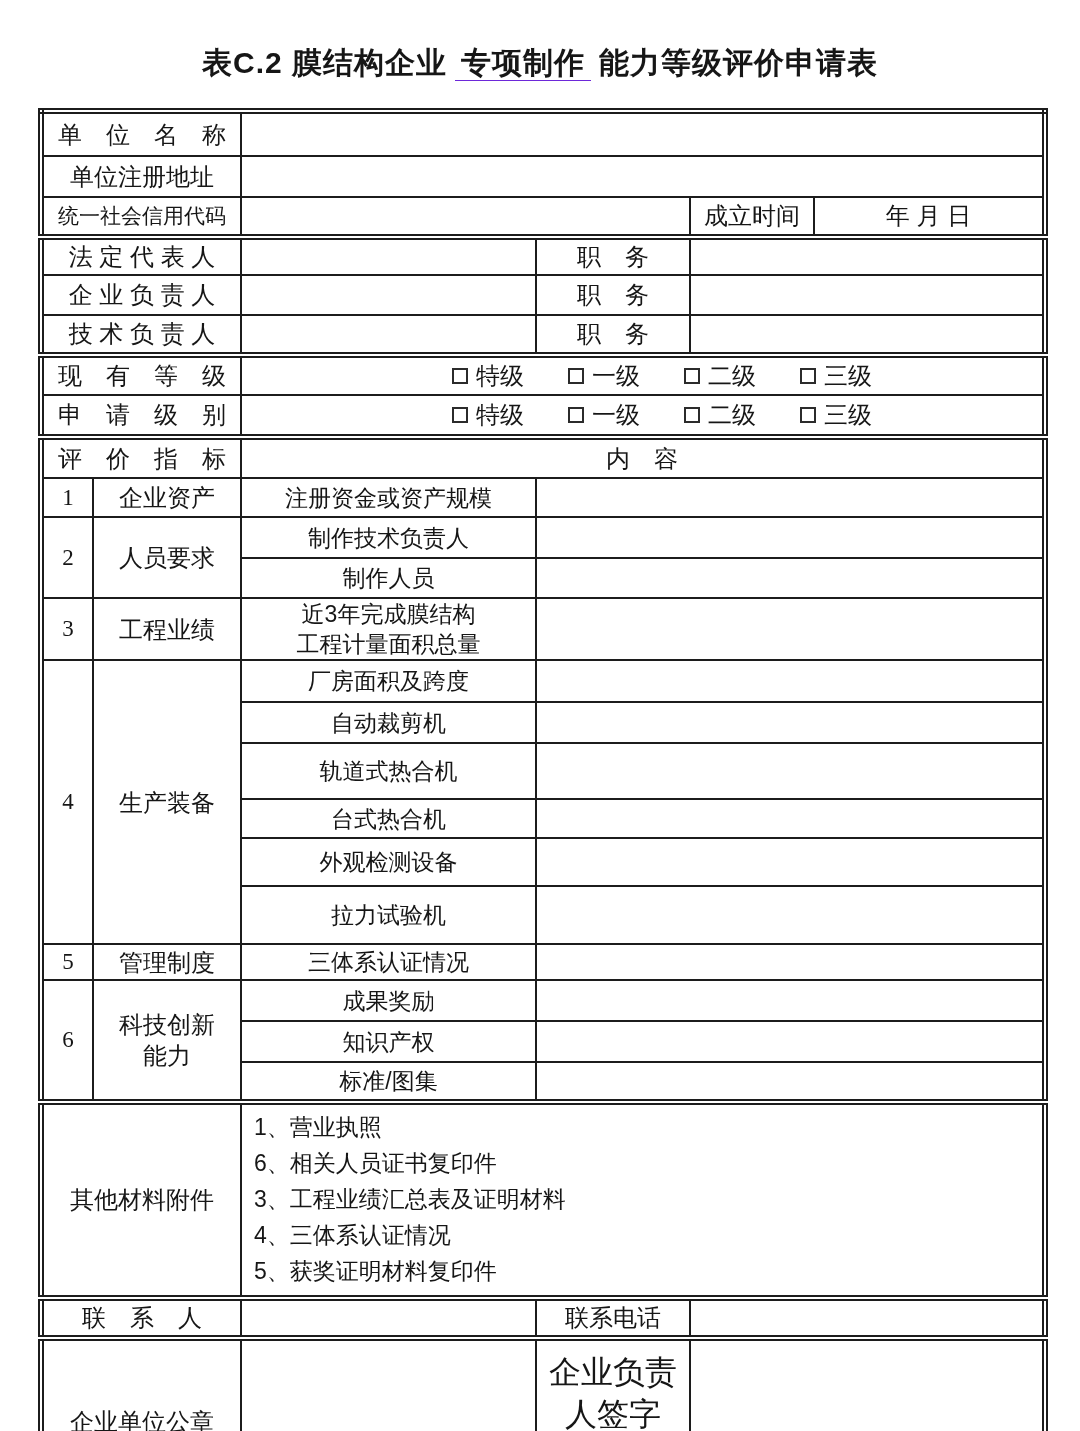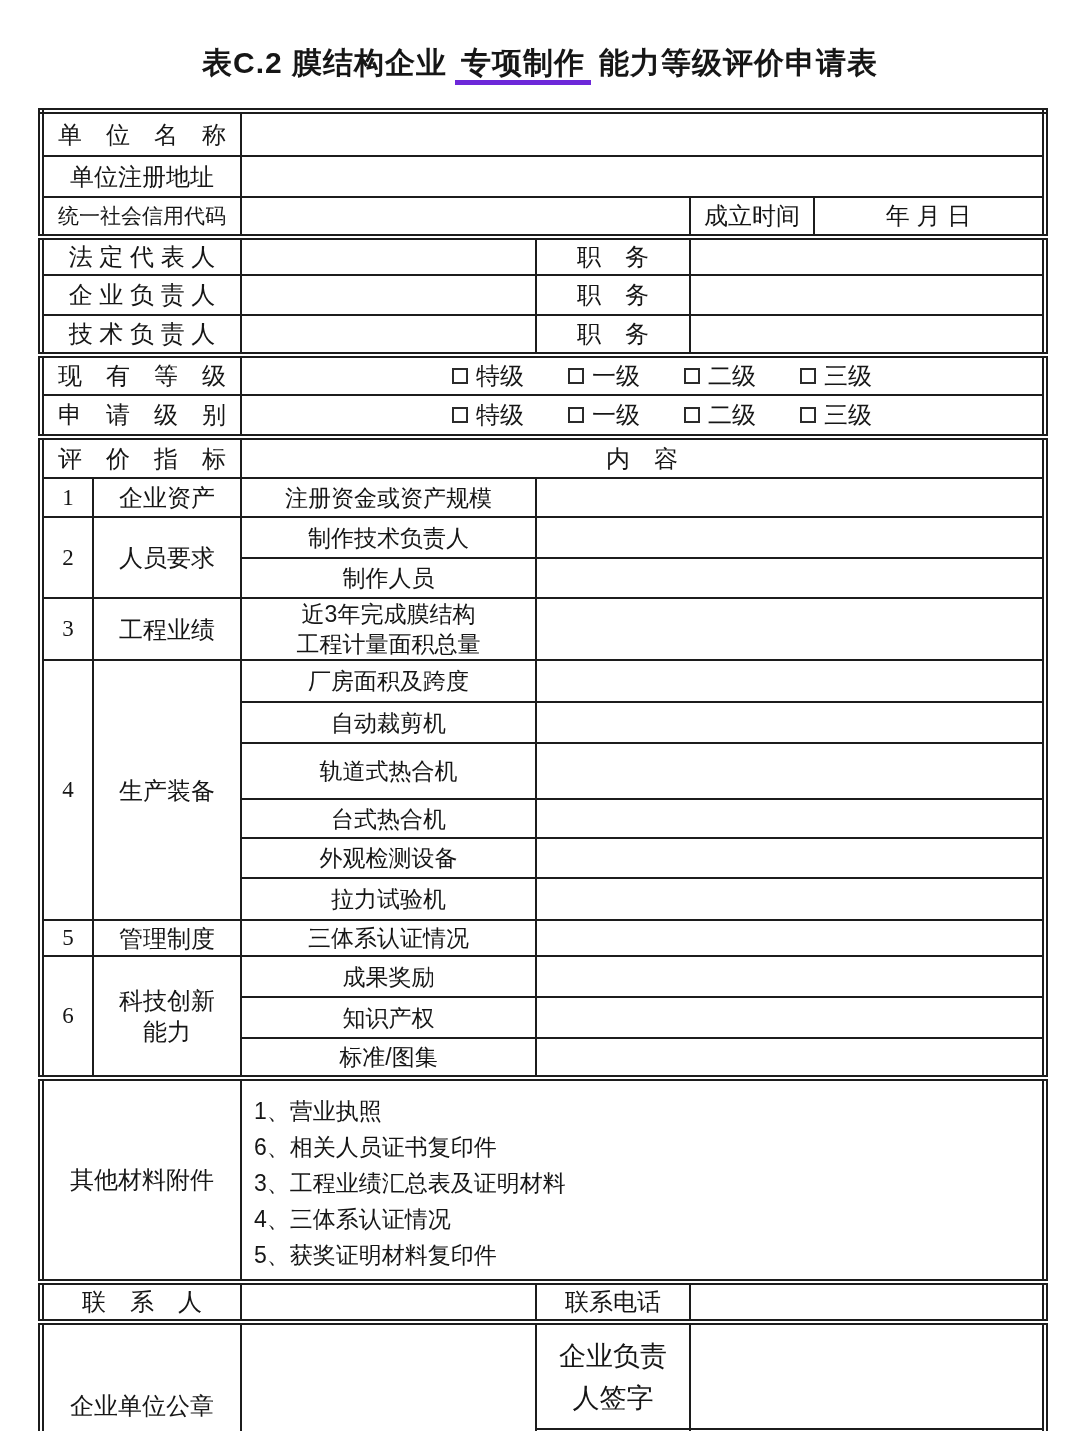--- a/index.html
+++ b/index.html
@@ -14,21 +14,21 @@
   .title {
     margin:0;
     padding-top:44px;
     text-align:center;
     font-size:30px;
     font-weight:600;
     letter-spacing:1px;
     line-height:38px;
   }
   .title .u {
-    border-bottom:5px solid #6d28d9;
+    border-bottom:1px solid #6d28d9;
     padding:0 6px 1px 6px;
     margin:0 8px;
   }
   table.form {
     margin:26px 0 0 38px;
     width:1004px;
     table-layout:fixed;
     border-collapse:collapse;
     border:6px double #1c1c1c;
   }
@@ -40,36 +40,36 @@
     padding:0;
     overflow:hidden;
   }
   tr.sep > td { border-top:6px double #1c1c1c; }
   td.small  { font-size:21px; }
   td.num    { font-family:"Liberation Serif","DejaVu Serif",serif; font-size:23px; }
   td.sub    { font-size:23px; line-height:30px; }
   td.cat    { line-height:31px; }
   td.list {
     text-align:left;
-    padding:12px 10px 6px 12px;
+    padding:4px 10px 6px 12px;
     font-size:23px;
     vertical-align:middle;
   }
   td.list div { line-height:36px; }
   td.datecell { text-align:left; padding-left:16px; vertical-align:middle; }
   .options { display:flex; justify-content:center; align-items:center; gap:44px;padding-left:40px; }
   .opt { display:inline-flex; align-items:center; font-size:24px; }
   .cb {
     width:12px; height:12px;
     border:2px solid #2b2b2b;
     display:inline-block;
     margin-right:8px;
     background:#fff;
   }
-  .signer div { line-height:42px; font-size:27px; }
+  .signer div { line-height:42px; font-size:32px; }
 </style>
 </head>
 <body>
 
 <div class="page">
 
   <h1 class="title">
     <span>表C.2 膜结构企业</span><span class="u">专项制作</span><span>能力等级评价申请表</span>
   </h1>
 
@@ -214,25 +214,25 @@
       <td colspan="3"></td>
     </tr>
     <tr style="height:56px">
       <td class="sub">轨道式热合机</td>
       <td colspan="3"></td>
     </tr>
     <tr style="height:39px">
       <td class="sub">台式热合机</td>
       <td colspan="3"></td>
     </tr>
-    <tr style="height:40px">
+    <tr style="height:48px">
       <td class="sub">外观检测设备</td>
       <td colspan="3"></td>
     </tr>
-    <tr style="height:42px">
+    <tr style="height:58px">
       <td class="sub">拉力试验机</td>
       <td colspan="3"></td>
     </tr>
 
     <tr style="height:36px">
       <td class="num">5</td>
       <td class="cat">管理制度</td>
       <td class="sub">三体系认证情况</td>
       <td colspan="3"></td>
     </tr>

